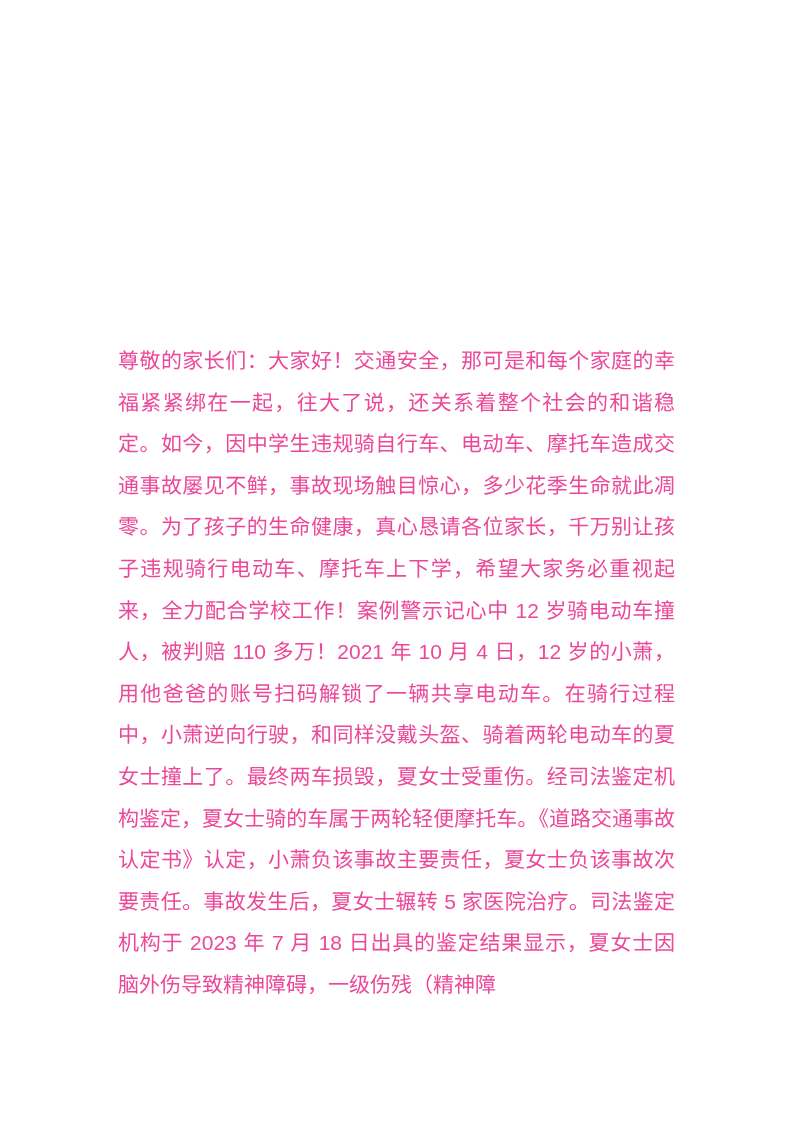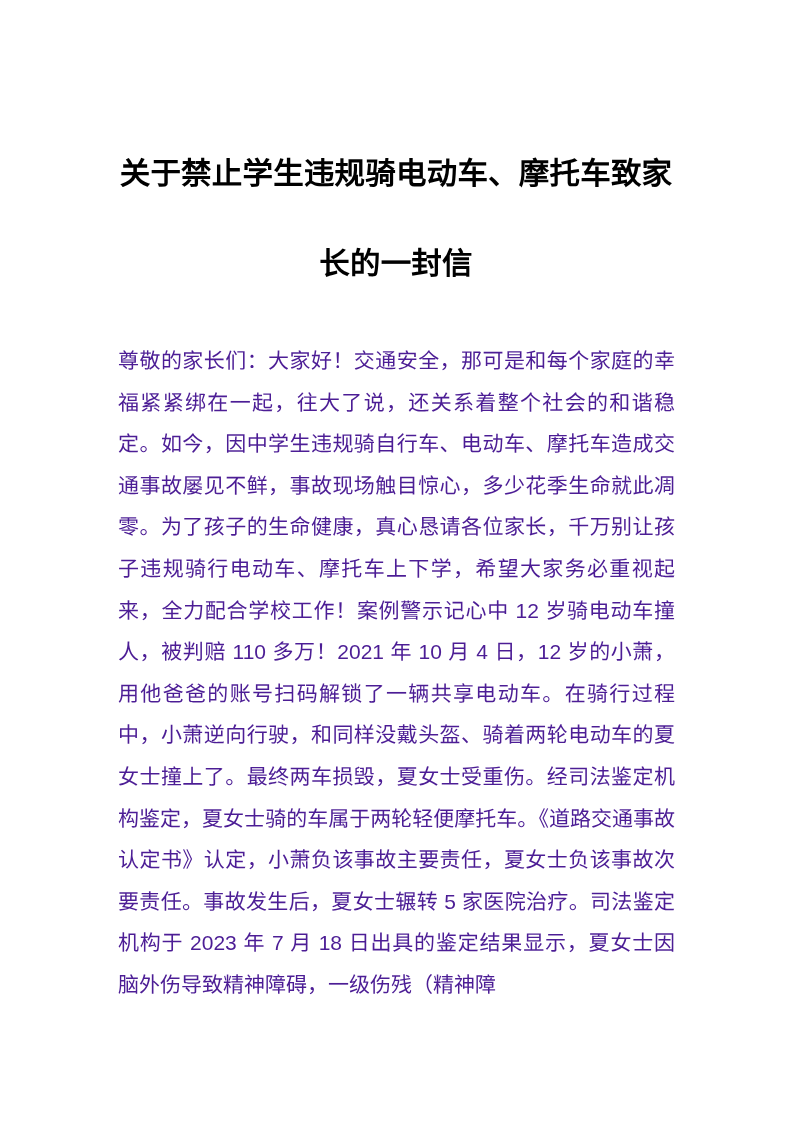--- a/index.html
+++ b/index.html
@@ -47,29 +47,28 @@
     position: absolute;
     left: 118px;
     top: 340px;
     width: 557px;
     font-size: 21px;
     font-weight: 400;
     line-height: 41.6px;
     text-align: justify;
     text-justify: inter-ideograph;
     text-align-last: left;
-    color: #4c1d95;
+    color: #ec4899;
     margin: 0;
     word-break: break-all;
     overflow-wrap: anywhere;
     text-indent: 0;
   }
 </style>
 </head>
 <body>
 
 <div class="page">
 
-  <h1 class="doc-title">关于禁止学生违规骑电动车、摩托车致家长的一封信</h1>
 
   <p class="doc-body">尊敬的家长们：大家好！交通安全，那可是和每个家庭的幸福紧紧绑在一起，往大了说，还关系着整个社会的和谐稳定。如今，因中学生违规骑自行车、电动车、摩托车造成交通事故屡见不鲜，事故现场触目惊心，多少花季生命就此凋零。为了孩子的生命健康，真心恳请各位家长，千万别让孩子违规骑行电动车、摩托车上下学，希望大家务必重视起来，全力配合学校工作！案例警示记心中 12 岁骑电动车撞人，被判赔 110 多万！2021 年 10 月 4 日，12 岁的小萧，用他爸爸的账号扫码解锁了一辆共享电动车。在骑行过程中，小萧逆向行驶，和同样没戴头盔、骑着两轮电动车的夏女士撞上了。最终两车损毁，夏女士受重伤。经司法鉴定机构鉴定，夏女士骑的车属于两轮轻便摩托车。《道路交通事故认定书》认定，小萧负该事故主要责任，夏女士负该事故次要责任。事故发生后，夏女士辗转 5 家医院治疗。司法鉴定机构于 2023 年 7 月 18 日出具的鉴定结果显示，夏女士因脑外伤导致精神障碍，一级伤残（精神障</p>
 
 </div>
 
 </body></html>

